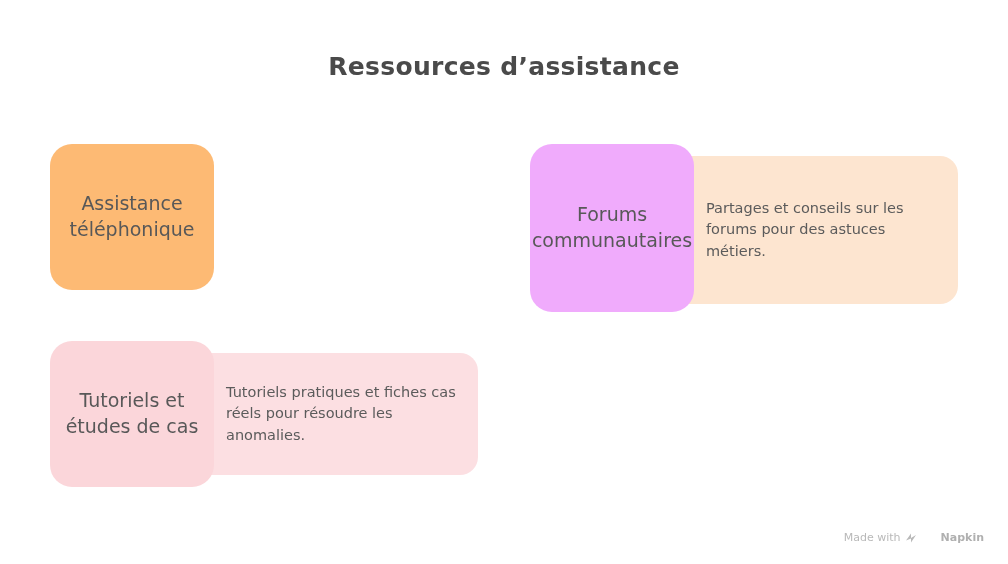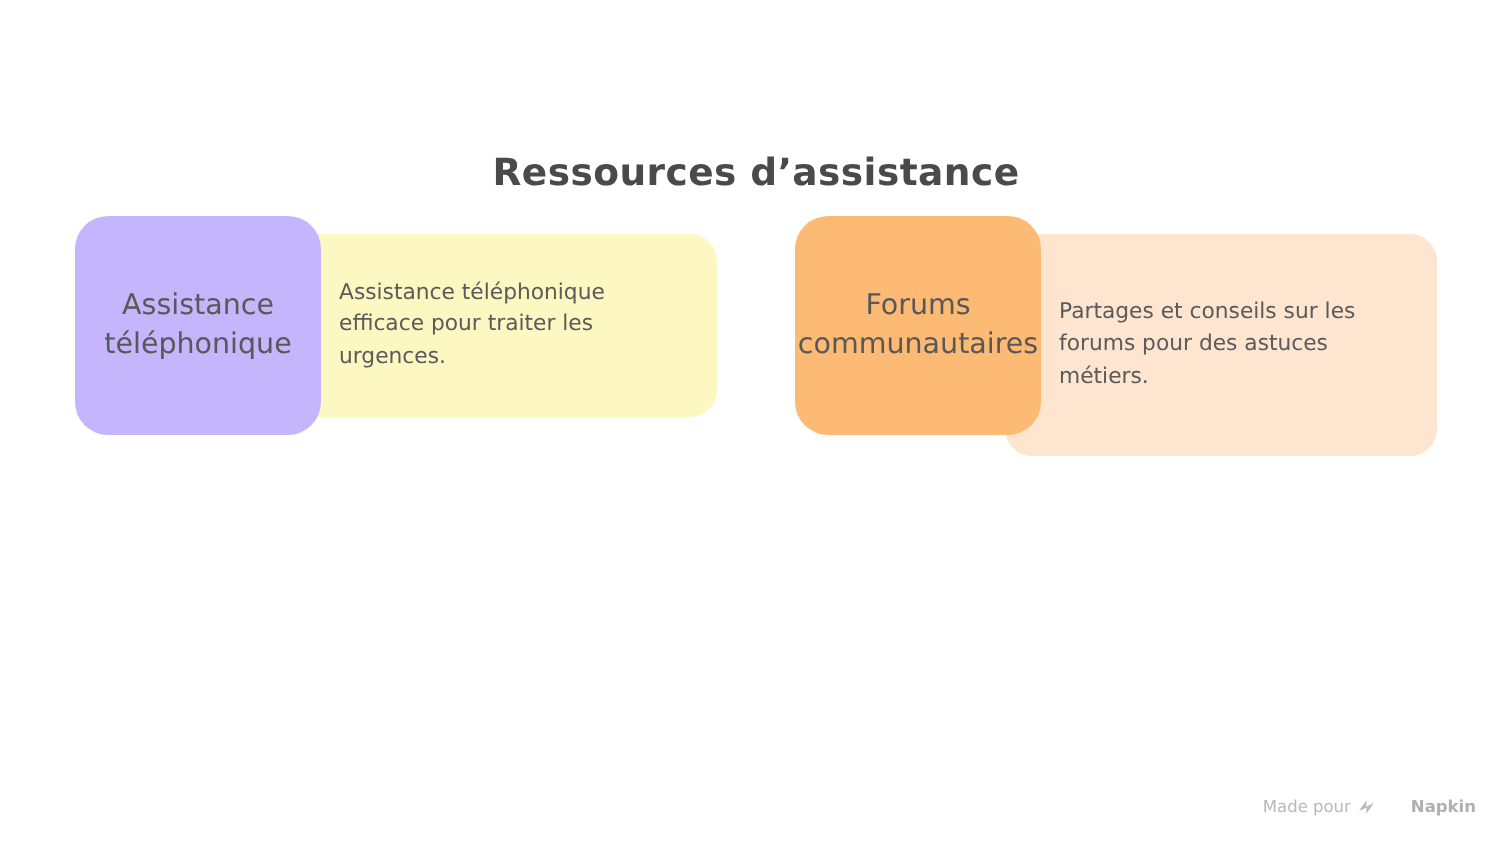--- a/index.html
+++ b/index.html
@@ -23,21 +23,20 @@
     position: absolute;
     top: 52px;
     left: 0;
     width: 1008px;
     text-align: center;
     font-size: 25px;
     font-weight: bold;
     color: #4a4a4a;
     letter-spacing: 0.3px;
     font-family: "DejaVu Sans", sans-serif;
-    margin-top: 48px;
   }
   .card {
     position: absolute;
     display: flex;
     align-items: stretch;
   }
   .card-label {
     position: relative;
     z-index: 2;
     border-radius: 22px;
@@ -61,32 +60,32 @@
     padding: 0 20px 0 36px;
     margin-left: -24px;
     font-size: 14.5px;
     color: #5b5b5b;
     line-height: 1.45;
   }
   
   #card-telephone { left: 50px; top: 144px; }
   #card-telephone .card-label {
     width: 164px; height: 146px;
-    background: #c4b5fd;
+    background: #fdba74;
   }
   #card-telephone .card-desc {
     width: 288px; height: 122px;
     margin-top: 12px;
     background: #fdf7c2;
   }
   
   #card-forums { left: 530px; top: 144px; }
   #card-forums .card-label {
-    width: 164px; height: 146px;
-    background: #fdba74;
+    width: 164px; height: 168px;
+    background: #f0abfc;
   }
   #card-forums .card-desc {
     width: 288px; height: 148px;
     margin-top: 12px;
     background: #fde5d0;
   }
   
   #card-tutoriels { left: 50px; top: 341px; }
   #card-tutoriels .card-label {
     width: 164px; height: 146px;
@@ -122,31 +121,34 @@
 </style>
 </head>
 <body>
 
 <div class="canvas">
 
   <div class="page-title">Ressources d’assistance</div>
 
   <div class="card" id="card-telephone">
     <div class="card-label">Assistance téléphonique</div>
-    <div class="card-desc">Assistance téléphonique efficace pour traiter les urgences.</div>
   </div>
 
   <div class="card" id="card-forums">
     <div class="card-label">Forums communautaires</div>
     <div class="card-desc">Partages et conseils sur les forums pour des astuces métiers.</div>
   </div>
 
+  <div class="card" id="card-tutoriels">
+    <div class="card-label">Tutoriels et études de cas</div>
+    <div class="card-desc">Tutoriels pratiques et fiches cas réels pour résoudre les anomalies.</div>
+  </div>
 
   <div class="watermark">
-    <span>Made pour</span>
+    <span>Made with</span>
     <span class="mark-icon">
       <svg width="12" height="12" viewBox="0 0 12 12" aria-hidden="true">
         <path d="M1 8.5 L6 1.5 L6 6 L11 3 L6 10.5 L6 6.5 Z" fill="#b9b9b9"></path>
       </svg>
     </span>
     <span class="brand">Napkin</span>
   </div>
 
 </div>
 

